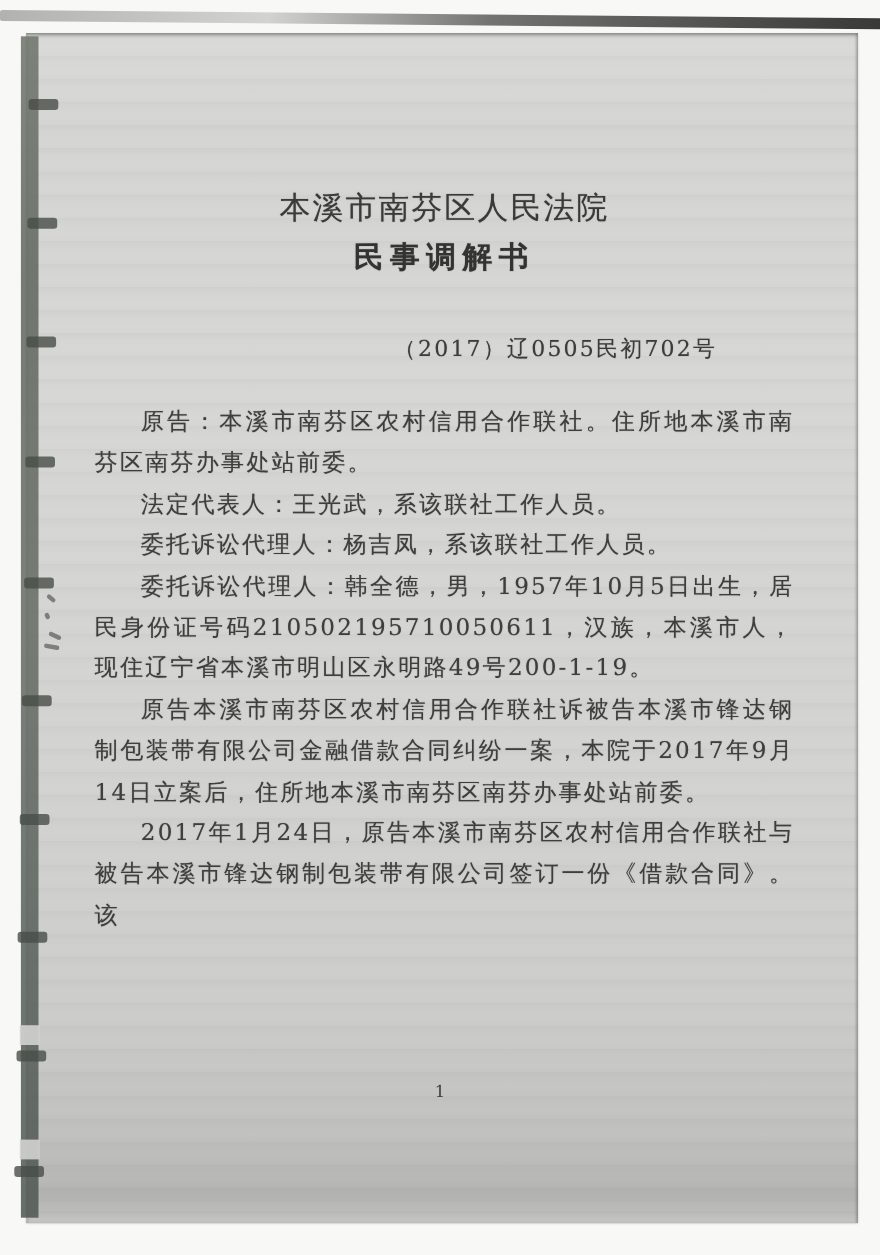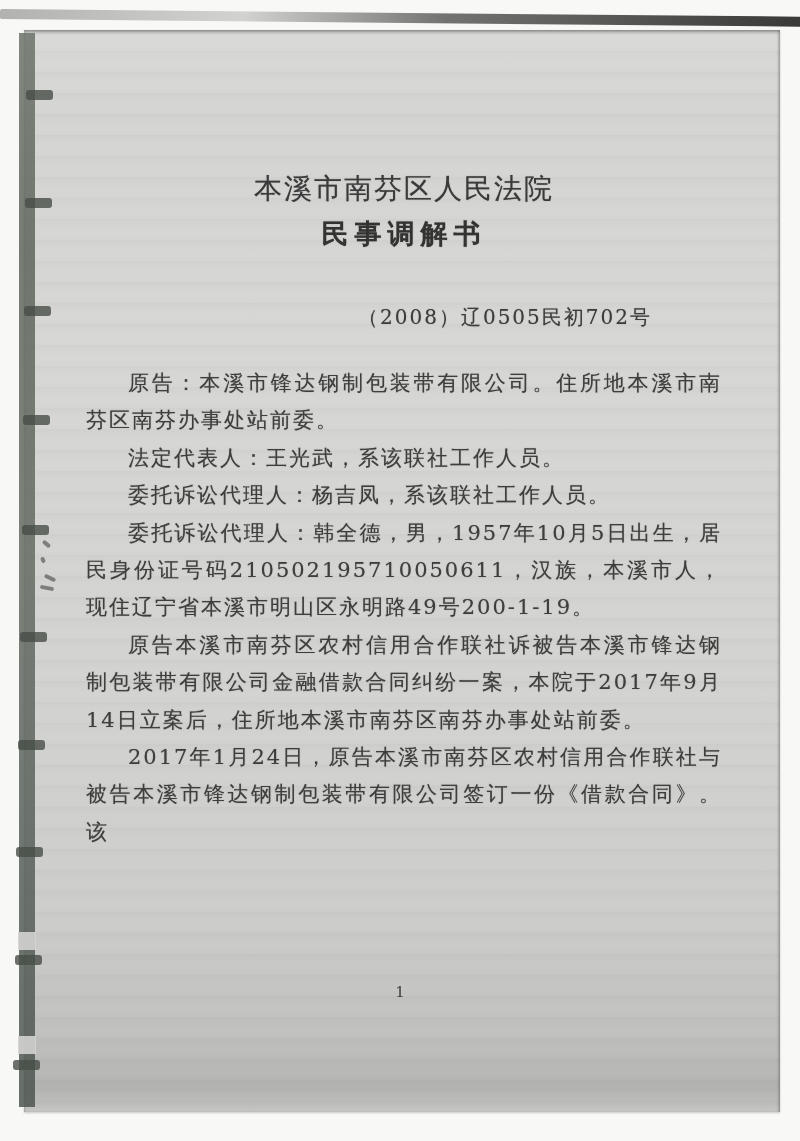--- a/index.html
+++ b/index.html
@@ -143,23 +143,23 @@
 </head>
 <body>
 
 <div class="scan">
 
   <div class="top-line"></div>
 
   <div class="paper">
     <div class="court-name">本溪市南芬区人民法院</div>
     <div class="doc-type">民事调解书</div>
-    <div class="case-number">（2008）辽0505民初702号</div>
+    <div class="case-number">（2017）辽0505民初702号</div>
     <div class="doc-body">
-        <p class="para">原告：本溪市锋达钢制包装带有限公司。住所地本溪市南芬区南芬办事处站前委。</p>
+        <p class="para">原告：本溪市南芬区农村信用合作联社。住所地本溪市南芬区南芬办事处站前委。</p>
         <p class="para">法定代表人：王光武，系该联社工作人员。</p>
         <p class="para">委托诉讼代理人：杨吉凤，系该联社工作人员。</p>
         <p class="para">委托诉讼代理人：韩全德，男，1957年10月5日出生，居民身份证号码210502195710050611，汉族，本溪市人，现住辽宁省本溪市明山区永明路49号200-1-19。</p>
         <p class="para">原告本溪市南芬区农村信用合作联社诉被告本溪市锋达钢制包装带有限公司金融借款合同纠纷一案，本院于2017年9月14日立案后，住所地本溪市南芬区南芬办事处站前委。</p>
         <p class="para">2017年1月24日，原告本溪市南芬区农村信用合作联社与被告本溪市锋达钢制包装带有限公司签订一份《借款合同》。该</p>
       </div>
   </div>
 
   <div class="page-number">1</div>
 

